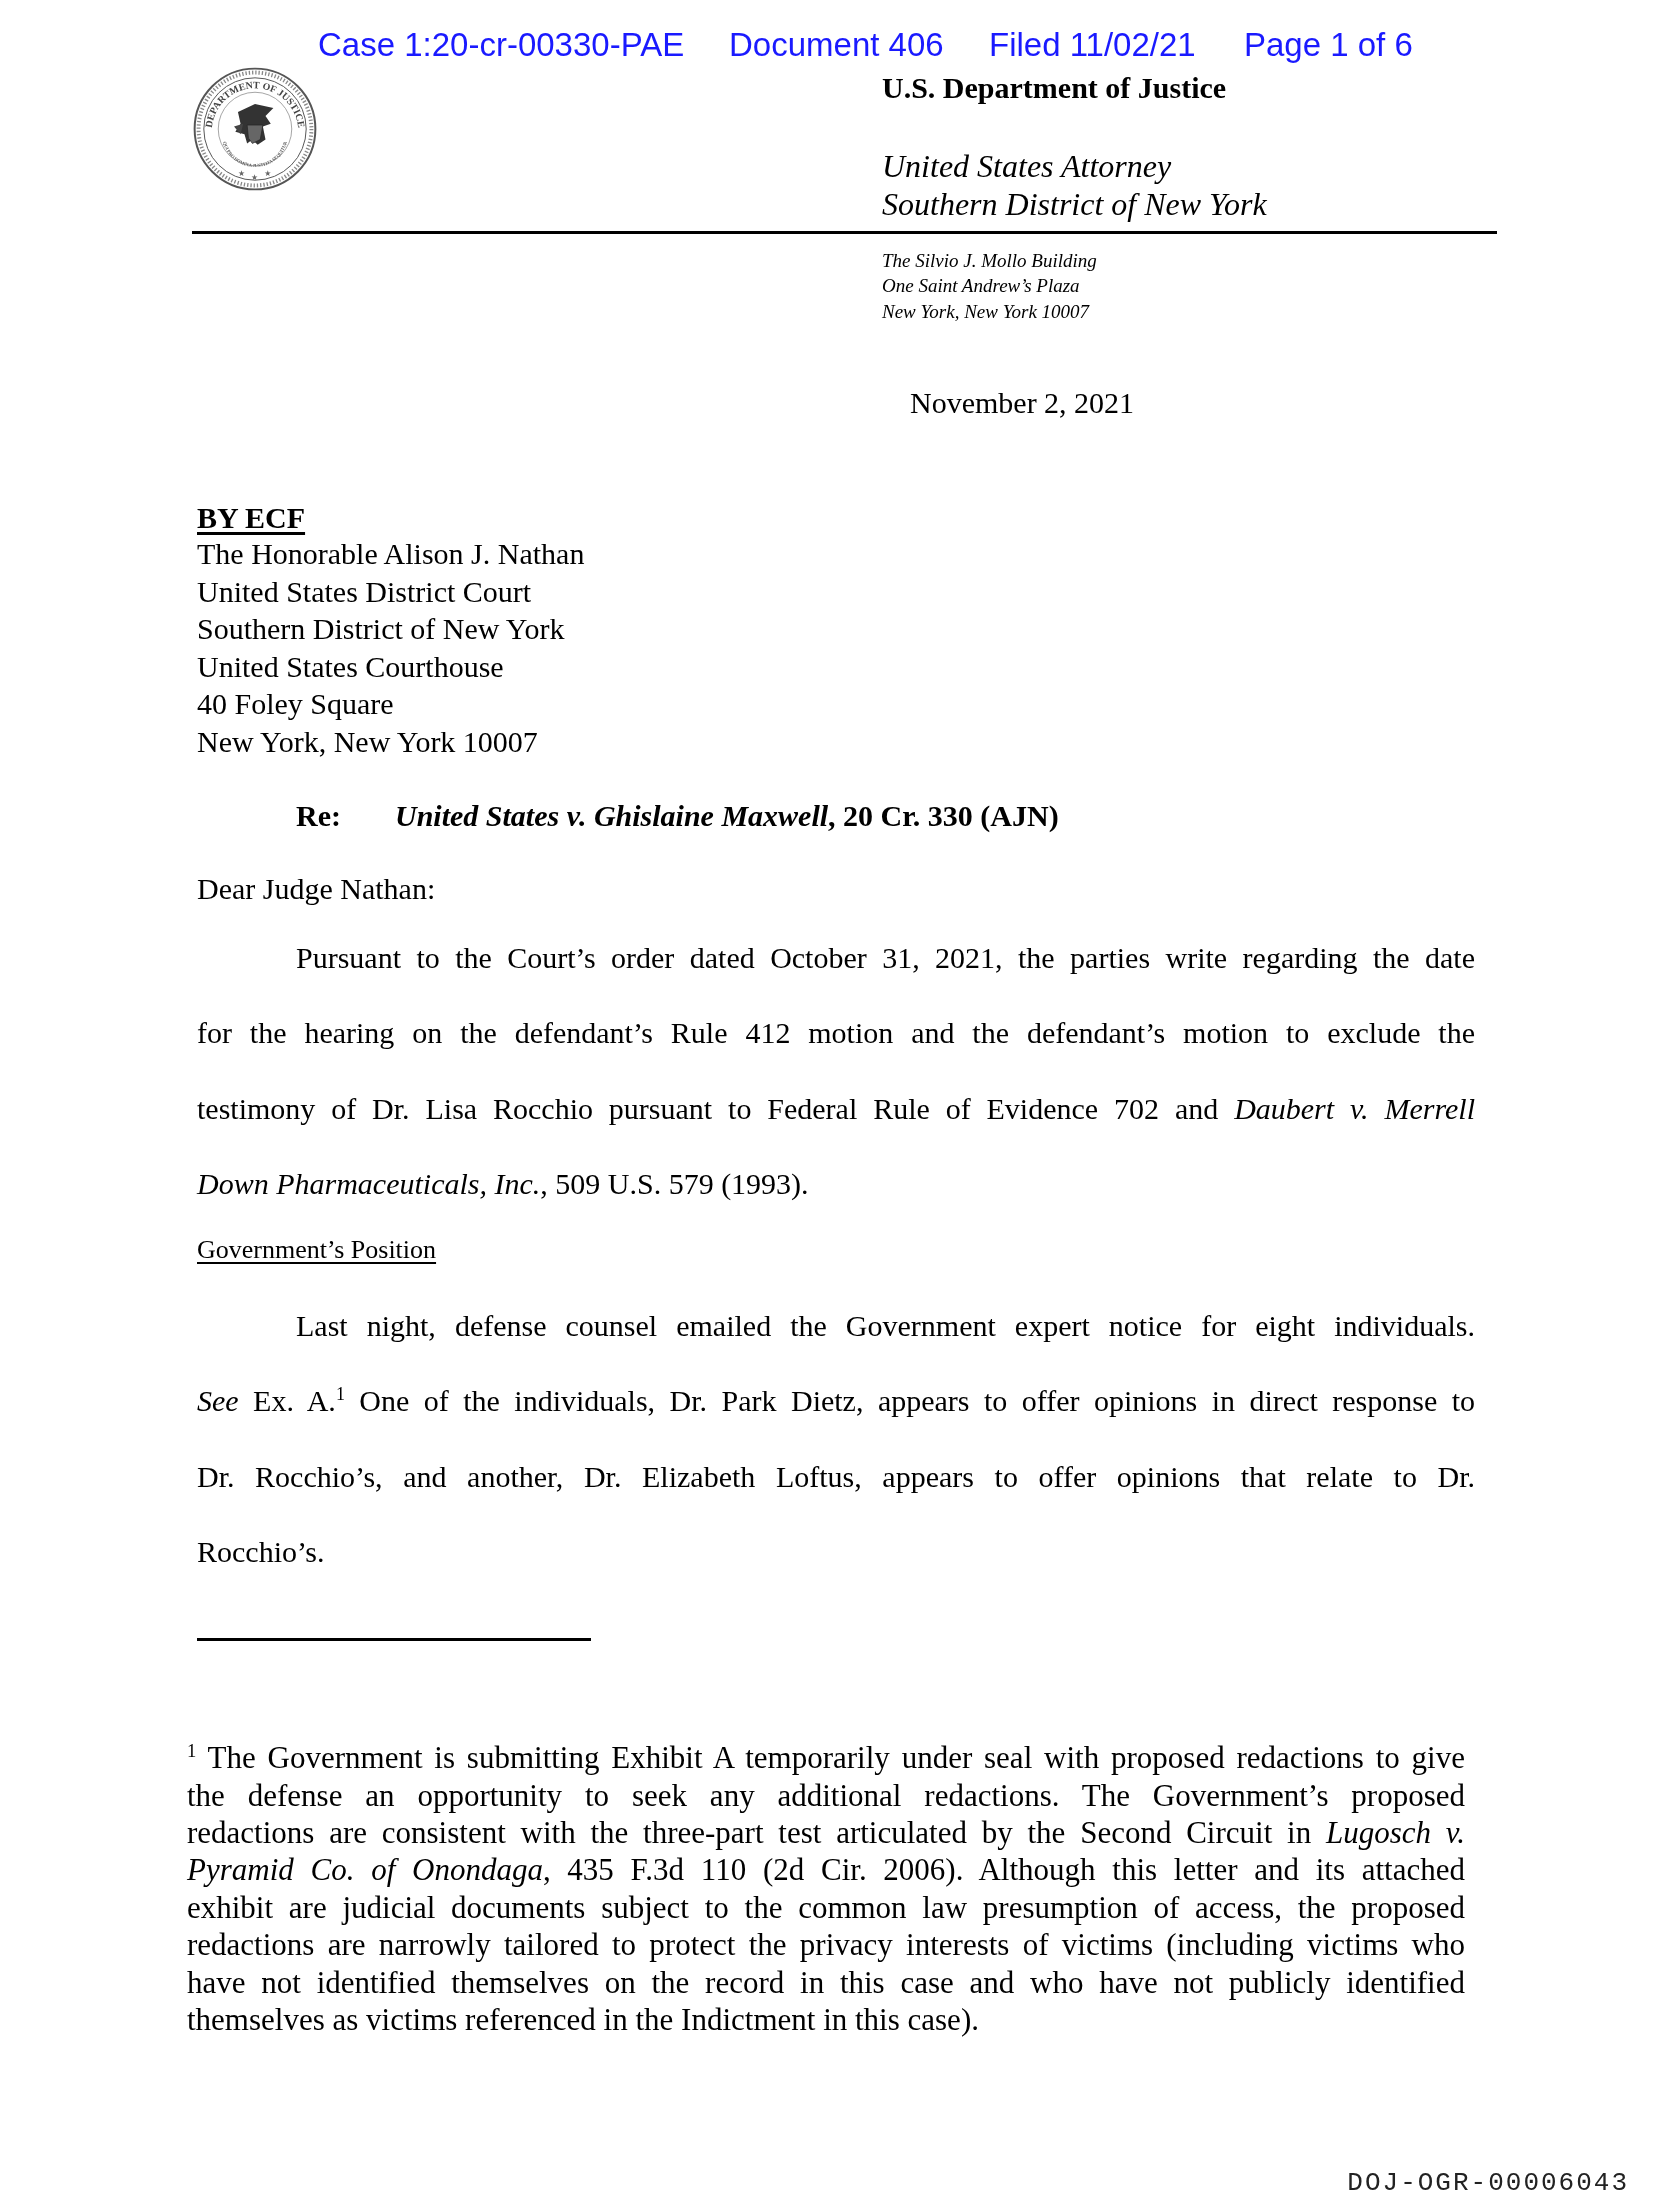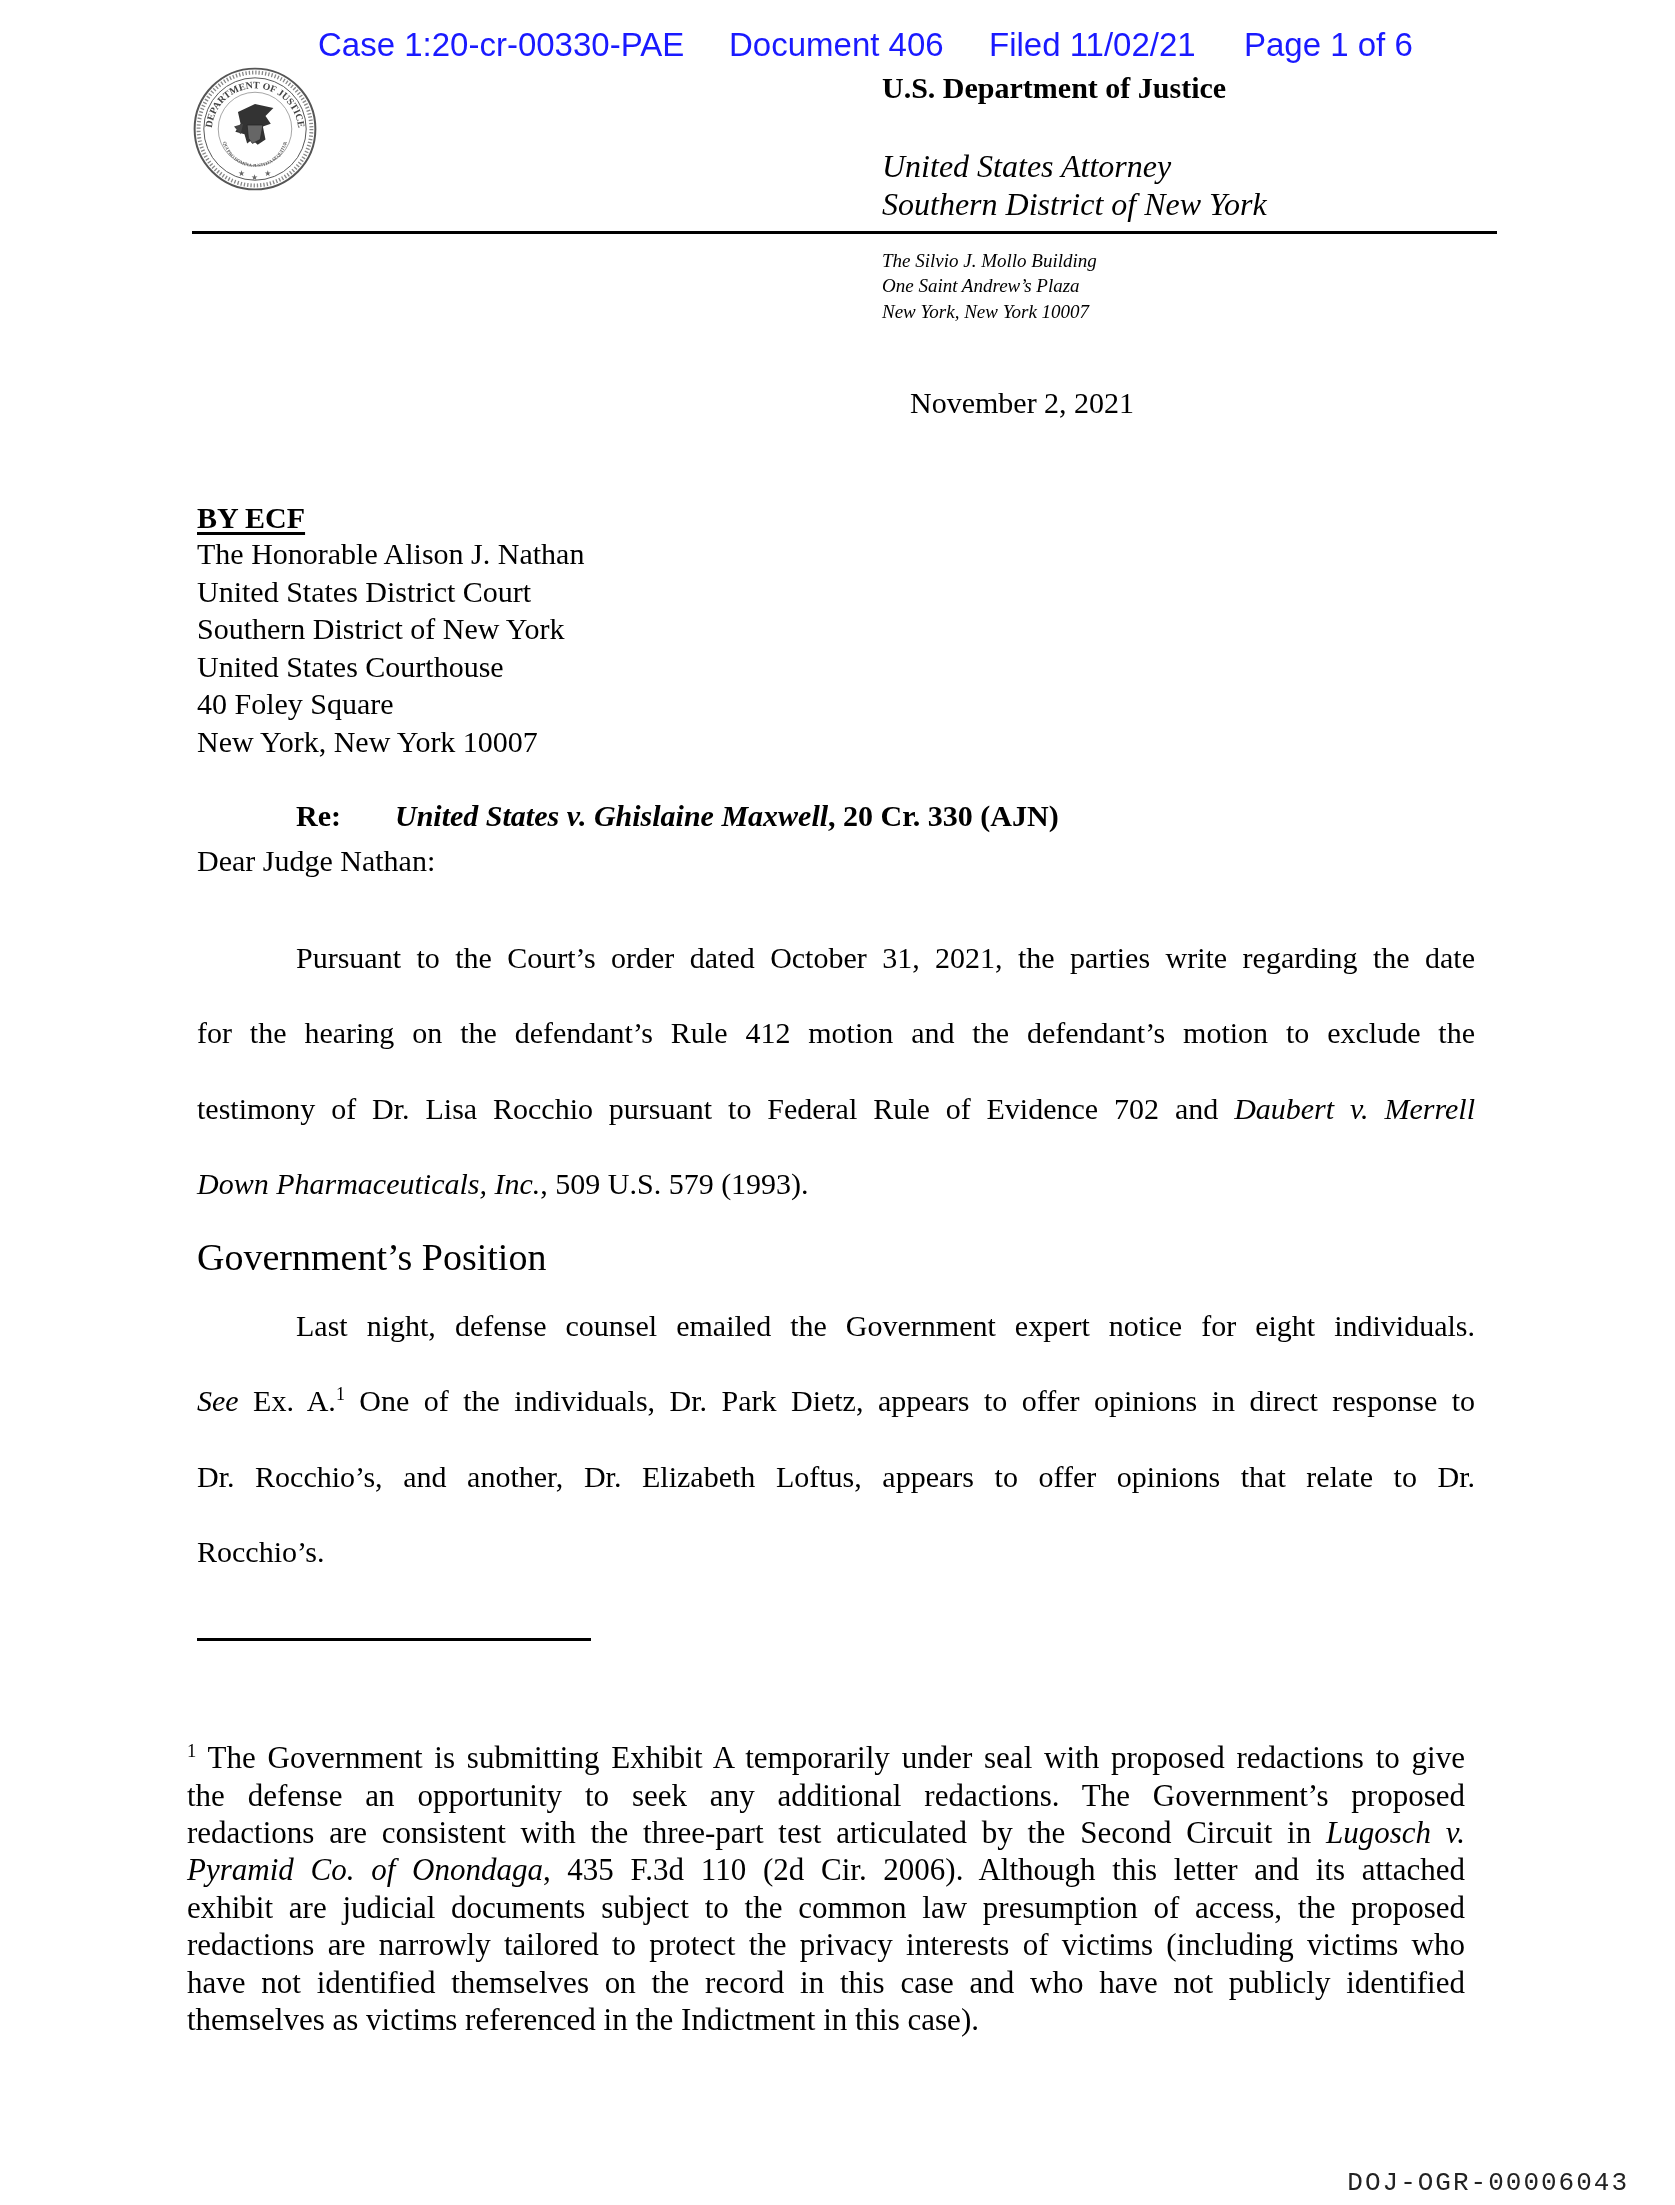--- a/index.html
+++ b/index.html
@@ -11,25 +11,25 @@
   .stamp span { position: absolute; top: 0; margin-left: 29px; }
   .seal { left: 192px; top: 66px; width: 126px; height: 126px; }
   .doj-title { left: 882px; top: 71px; font-size: 30px; font-weight: bold; }
   .usa-line { left: 882px; font-size: 32px; font-style: italic; }
   .rule-top { left: 192px; top: 231px; width: 1305px; height: 3.3px; background: #000; }
   .addr-small { left: 882px; font-size: 19px; font-style: italic; }
   .date { left: 886px; top: 386px; font-size: 30px; margin-left: 24px; }
   .recipient { left: 197px; font-size: 30px; }
   .by-ecf { left: 197px; top: 501px; font-size: 30px; font-weight: bold; text-decoration: underline; text-decoration-thickness: 2.6px; text-underline-offset: 4px; }
   .re-line { top: 799px; font-size: 30px; font-weight: bold; }
-  .salutation { left: 197px; top: 844px; font-size: 30px; }
+  .salutation { left: 197px; top: 872px; font-size: 30px; }
   .body-line { left: 197px; width: 1278px; font-size: 30px; text-align: justify; text-align-last: justify; }
   .body-line.last { text-align-last: left; }
   .body-line.indent { left: 296px; width: 1179px; }
-  .heading-u { left: 197px; font-size: 38px; text-decoration-thickness: 2px; text-underline-offset: 4px; }
+  .heading-u { left: 197px; font-size: 26px; text-decoration: underline; text-decoration-thickness: 2px; text-underline-offset: 4px; }
   .fn-rule { left: 197px; top: 1638px; width: 394px; height: 2.6px; background: #000; }
   .fn-line { left: 187px; width: 1278px; font-size: 31px; text-align: justify; text-align-last: justify; margin-top: 44px; }
   .fn-line.last { text-align-last: left; }
   sup { font-size: 60%; vertical-align: super; line-height: 0; }
   .bates { right: 46px; top: 2168px; font-family: "Liberation Mono", "DejaVu Sans Mono", monospace; font-size: 26px; letter-spacing: 2px; color: #222; }
   i { }
 </style>
 </head>
 <body>
 

